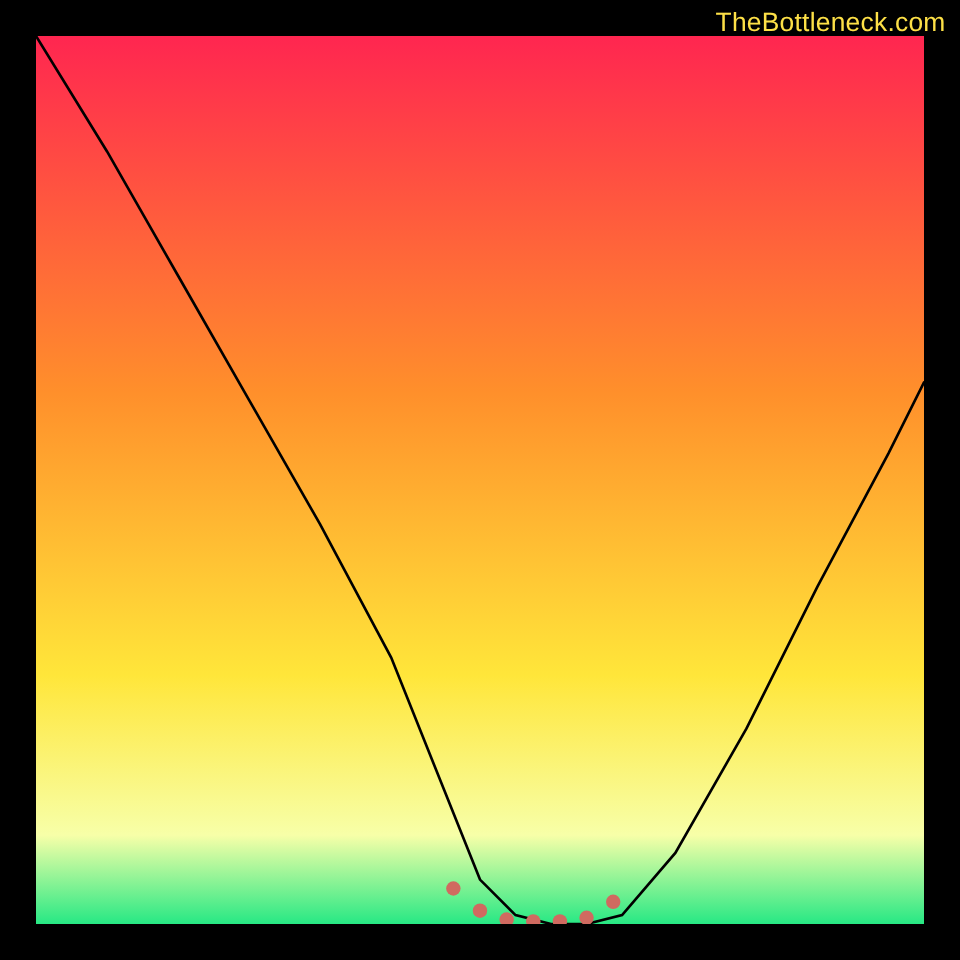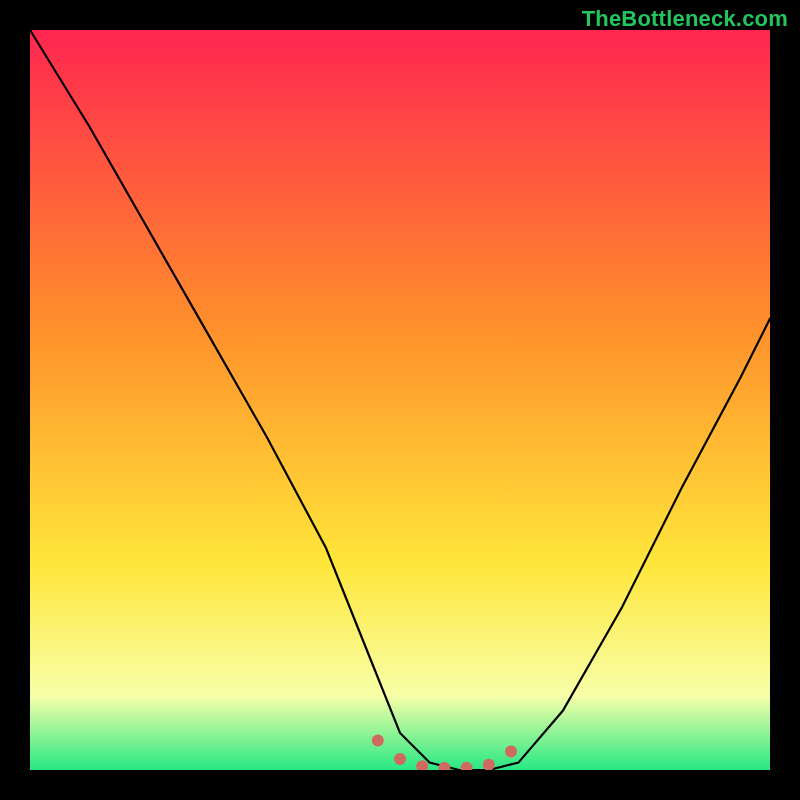--- a/index.html
+++ b/index.html
@@ -16,23 +16,23 @@
     left: 0;
     top: 0;
     width: 800px;
     height: 800px;
     background: #000;
   }
   .watermark {
     position: absolute;
     top: 6px;
     right: 12px;
-    color: #22c55e;
+    color: #fde047;
     font-size: 22px;
-    font-weight: 700;
+    font-weight: 400;
     letter-spacing: 0.2px;
     user-select: none;
   }
   
   .plot {
     position: absolute;
     left: 30px;
     top: 30px;
     width: 740px;
     height: 740px;

